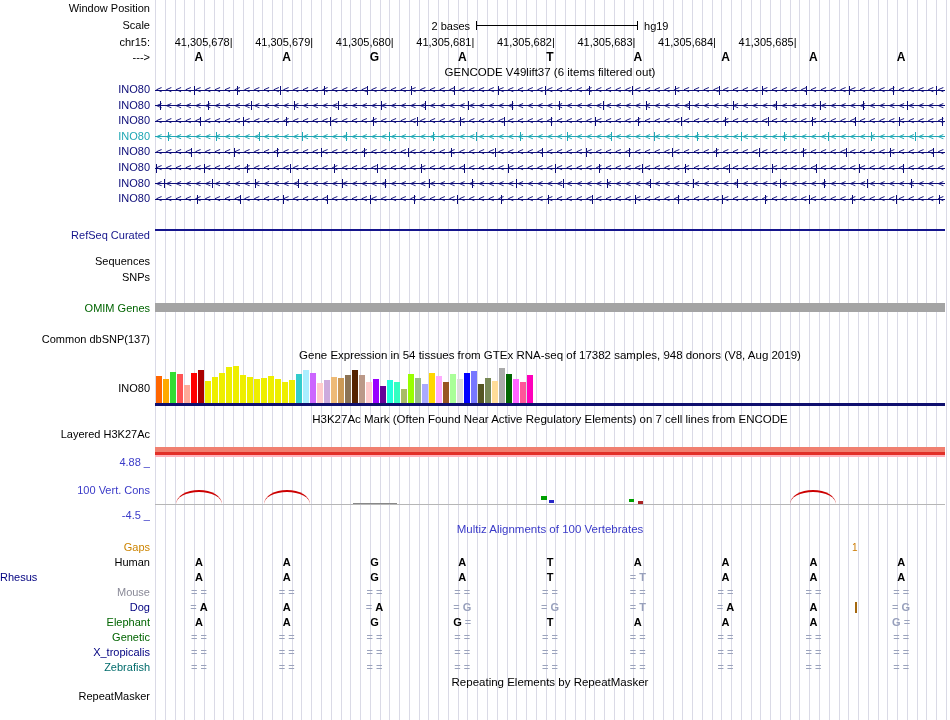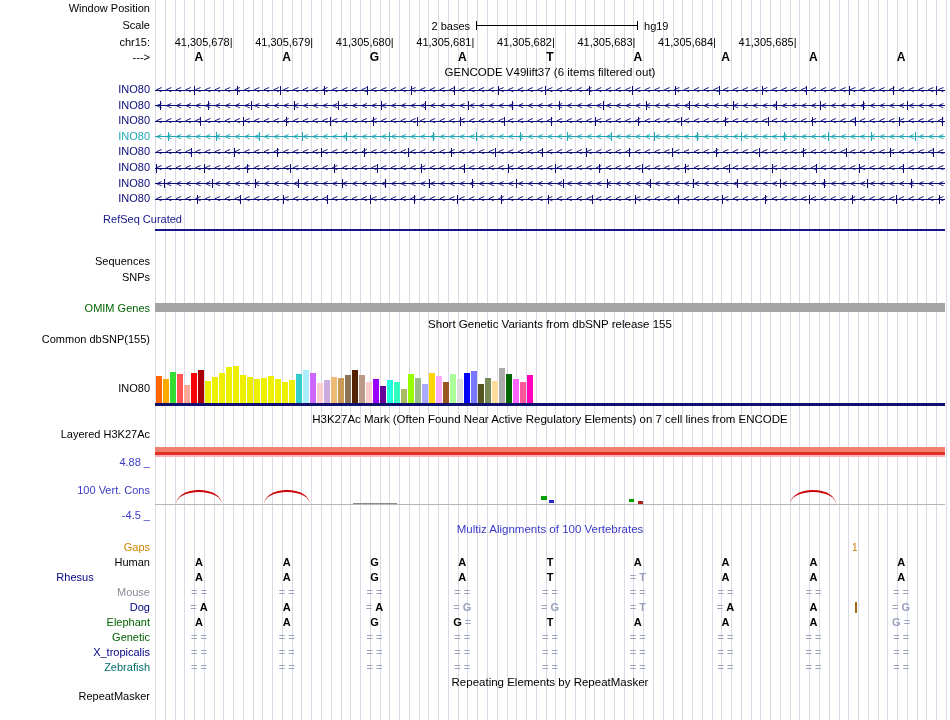--- a/index.html
+++ b/index.html
@@ -24,21 +24,21 @@
   <div class="grid"></div>
 
 
   <div class="scale-row">
     <span>2 bases</span>
     <span class="bracket"></span>
     <span>hg19</span>
   </div>
 
   <div class="ct" style="top:66px">GENCODE V49lift37 (6 items filtered out)</div>
-  <div class="ct" style="top:318px">Short Genetic Variants from dbSNP release 155</div>
+  <div class="ct" style="top:349px">Gene Expression in 54 tissues from GTEx RNA-seq of 17382 samples, 948 donors (V8, Aug 2019)</div>
   <div class="ct" style="top:413px">H3K27Ac Mark (Often Found Near Active Regulatory Elements) on 7 cell lines from ENCODE</div>
   <div class="ct c-blue" style="top:523px">Multiz Alignments of 100 Vertebrates</div>
   <div class="ct" style="top:676px">Repeating Elements by RepeatMasker</div>
 <div style="position: absolute; left: 0px; top: 2px; width: 150px; text-align: right; height: 13px; line-height: 13px; color: rgb(0, 0, 0); white-space: nowrap;">Window Position</div>
     <div style="position: absolute; left: 0px; top: 19px; width: 150px; text-align: right; height: 13px; line-height: 13px; color: rgb(0, 0, 0); white-space: nowrap;">Scale</div>
     <div style="position: absolute; left: 0px; top: 36px; width: 150px; text-align: right; height: 13px; line-height: 13px; color: rgb(0, 0, 0); white-space: nowrap;">chr15:</div>
     <div style="position: absolute; left: 0px; top: 51px; width: 150px; text-align: right; height: 13px; line-height: 13px; color: rgb(0, 0, 0); white-space: nowrap;">---&gt;</div>
     <div style="position: absolute; left: 155px; top: 36px; width: 722px; height: 13px; display: flex; line-height: 13px;">
       <div style="flex: 1 1 0%; text-align: right; padding-right: 3px; box-sizing: border-box; white-space: nowrap;">41,305,678|</div>
       <div style="flex: 1 1 0%; text-align: right; padding-right: 3px; box-sizing: border-box; white-space: nowrap;">41,305,679|</div>
@@ -238,27 +238,27 @@
       <div style="position: absolute; left: 436.55px; top: 3.5px; width: 1px; height: 9px; background: rgb(12, 12, 120);"></div>
       <div style="position: absolute; left: 480px; top: 3.5px; width: 1px; height: 9px; background: rgb(12, 12, 120);"></div>
       <div style="position: absolute; left: 523.45px; top: 3.5px; width: 1px; height: 9px; background: rgb(12, 12, 120);"></div>
       <div style="position: absolute; left: 566.9px; top: 3.5px; width: 1px; height: 9px; background: rgb(12, 12, 120);"></div>
       <div style="position: absolute; left: 610.35px; top: 3.5px; width: 1px; height: 9px; background: rgb(12, 12, 120);"></div>
       <div style="position: absolute; left: 653.8px; top: 3.5px; width: 1px; height: 9px; background: rgb(12, 12, 120);"></div>
       <div style="position: absolute; left: 697.25px; top: 3.5px; width: 1px; height: 9px; background: rgb(12, 12, 120);"></div>
       <div style="position: absolute; left: 740.7px; top: 3.5px; width: 1px; height: 9px; background: rgb(12, 12, 120);"></div>
       <div style="position: absolute; left: 784.15px; top: 3.5px; width: 1px; height: 9px; background: rgb(12, 12, 120);"></div>
     </div>
-    <div style="position: absolute; left: 0px; top: 213px; width: 150px; text-align: right; height: 13px; line-height: 13px; color: rgb(21, 21, 140); white-space: nowrap; margin-left: 32px;">RefSeq Curated</div>
+    <div style="position: absolute; left: 0px; top: 229px; width: 150px; text-align: right; height: 13px; line-height: 13px; color: rgb(21, 21, 140); white-space: nowrap;">RefSeq Curated</div>
     <div style="position: absolute; left: 155px; top: 229px; width: 790px; height: 2px; background: rgb(21, 21, 140);"></div>
     <div style="position: absolute; left: 0px; top: 255px; width: 150px; text-align: right; height: 13px; line-height: 13px; color: rgb(0, 0, 0); white-space: nowrap;">Sequences</div>
     <div style="position: absolute; left: 0px; top: 271px; width: 150px; text-align: right; height: 13px; line-height: 13px; color: rgb(0, 0, 0); white-space: nowrap;">SNPs</div>
     <div style="position: absolute; left: 0px; top: 302px; width: 150px; text-align: right; height: 13px; line-height: 13px; color: rgb(0, 100, 0); white-space: nowrap;">OMIM Genes</div>
     <div style="position: absolute; left: 155px; top: 303px; width: 790px; height: 9px; background: rgb(164, 164, 164);"></div>
-    <div style="position: absolute; left: 0px; top: 333px; width: 150px; text-align: right; height: 13px; line-height: 13px; color: rgb(0, 0, 0); white-space: nowrap;">Common dbSNP(155)</div>
+    <div style="position: absolute; left: 0px; top: 333px; width: 150px; text-align: right; height: 13px; line-height: 13px; color: rgb(0, 0, 0); white-space: nowrap;">Common dbSNP(137)</div>
     <div style="position: absolute; left: 0px; top: 382px; width: 150px; text-align: right; height: 13px; line-height: 13px; color: rgb(0, 0, 0); white-space: nowrap;">INO80</div>
     <div style="position: absolute; left: 155px; top: 364px; width: 790px; height: 39px;">
       <div style="position: absolute; left: 1px; top: 12px; width: 6px; height: 27px; background: rgb(255, 102, 0);"></div>
       <div style="position: absolute; left: 8px; top: 15px; width: 6px; height: 24px; background: rgb(255, 170, 0);"></div>
       <div style="position: absolute; left: 15px; top: 8px; width: 6px; height: 31px; background: rgb(51, 221, 51);"></div>
       <div style="position: absolute; left: 22px; top: 10px; width: 6px; height: 29px; background: rgb(255, 85, 85);"></div>
       <div style="position: absolute; left: 29px; top: 21px; width: 6px; height: 18px; background: rgb(255, 170, 153);"></div>
       <div style="position: absolute; left: 36px; top: 9px; width: 6px; height: 30px; background: rgb(255, 0, 0);"></div>
       <div style="position: absolute; left: 43px; top: 6px; width: 6px; height: 33px; background: rgb(170, 0, 0);"></div>
       <div style="position: absolute; left: 50px; top: 17px; width: 6px; height: 22px; background: rgb(238, 238, 0);"></div>
@@ -344,21 +344,21 @@
       <div style="flex: 1 1 0%; text-align: center;"><span style="color: rgb(0, 0, 0);">A</span></div>
       <div style="flex: 1 1 0%; text-align: center;"><span style="color: rgb(0, 0, 0);">A</span></div>
       <div style="flex: 1 1 0%; text-align: center;"><span style="color: rgb(0, 0, 0);">G</span></div>
       <div style="flex: 1 1 0%; text-align: center;"><span style="color: rgb(0, 0, 0);">A</span></div>
       <div style="flex: 1 1 0%; text-align: center;"><span style="color: rgb(0, 0, 0);">T</span></div>
       <div style="flex: 1 1 0%; text-align: center;"><span style="color: rgb(0, 0, 0);">A</span></div>
       <div style="flex: 1 1 0%; text-align: center;"><span style="color: rgb(0, 0, 0);">A</span></div>
       <div style="flex: 1 1 0%; text-align: center;"><span style="color: rgb(0, 0, 0);">A</span></div>
       <div style="flex: 1 1 0%; text-align: center;"><span style="color: rgb(0, 0, 0);">A</span></div>
     </div>
-    <div style="position: absolute; left: 0px; top: 571px; width: 150px; text-align: center; height: 13px; line-height: 13px; color: rgb(0, 0, 128); white-space: nowrap;">Rhesus</div>
+    <div style="position: absolute; left: 0px; top: 571px; width: 150px; text-align: left; height: 13px; line-height: 13px; color: rgb(0, 0, 128); white-space: nowrap;">Rhesus</div>
     <div style="position: absolute; left: 155px; top: 570px; width: 790px; height: 15px; display: flex; line-height: 15px; font-weight: bold;">
       <div style="flex: 1 1 0%; text-align: center;"><span style="color: rgb(0, 0, 0);">A</span></div>
       <div style="flex: 1 1 0%; text-align: center;"><span style="color: rgb(0, 0, 0);">A</span></div>
       <div style="flex: 1 1 0%; text-align: center;"><span style="color: rgb(0, 0, 0);">G</span></div>
       <div style="flex: 1 1 0%; text-align: center;"><span style="color: rgb(0, 0, 0);">A</span></div>
       <div style="flex: 1 1 0%; text-align: center;"><span style="color: rgb(0, 0, 0);">T</span></div>
       <div style="flex: 1 1 0%; text-align: center;"><span style="color: rgb(154, 162, 188); font-weight: normal;">=</span><span>&nbsp;</span><span style="color: rgb(152, 160, 188);">T</span></div>
       <div style="flex: 1 1 0%; text-align: center;"><span style="color: rgb(0, 0, 0);">A</span></div>
       <div style="flex: 1 1 0%; text-align: center;"><span style="color: rgb(0, 0, 0);">A</span></div>
       <div style="flex: 1 1 0%; text-align: center;"><span style="color: rgb(0, 0, 0);">A</span></div>

